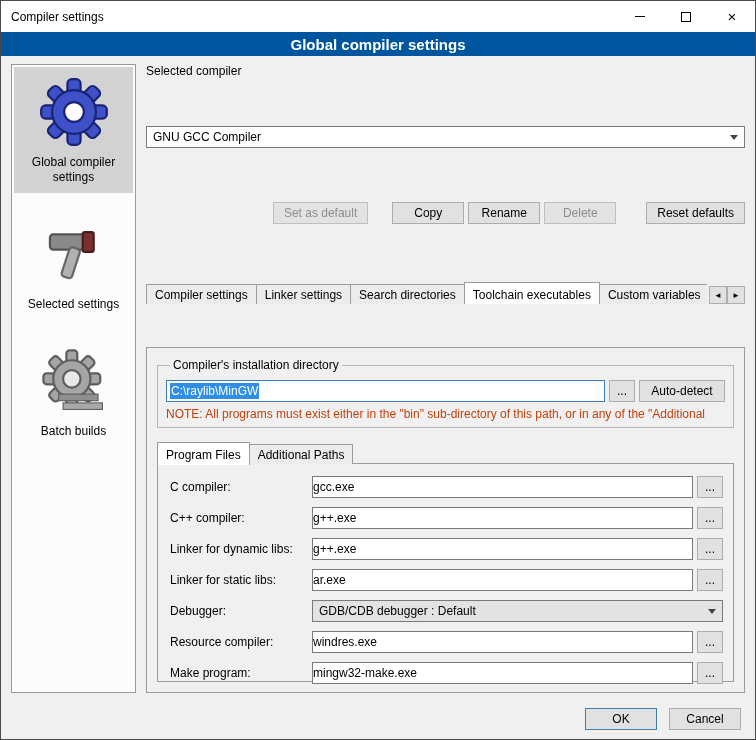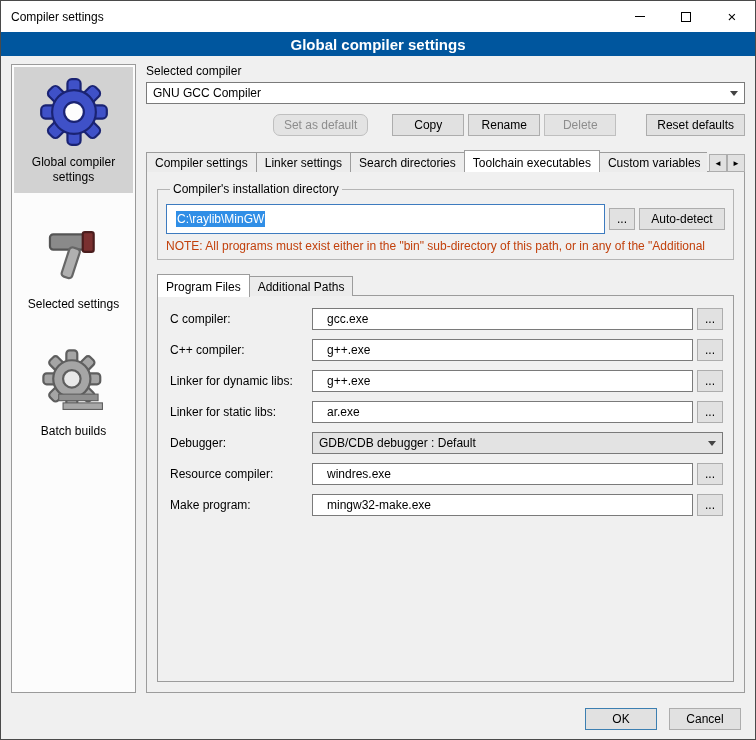--- a/index.html
+++ b/index.html
@@ -46,21 +46,21 @@
     padding: 2px; display: flex; flex-direction: column; flex-shrink: 0;
   }
   .side-item {
     display: flex; flex-direction: column; align-items: center;
     padding: 10px 4px 8px 4px; margin-bottom: 16px; cursor: default;
     text-align: center; line-height: 1.25;
   }
   .side-item.selected { background: #d2d2d2; }
   .side-icon { width: 70px; height: 70px; margin-bottom: 8px; }
   
-  .main { flex: 1; margin-left: 10px; display: flex; flex-direction: column; min-width: 0; }
+  .main { flex: 1; margin-left: 10px; display: flex; flex-direction: column; min-width: 0; gap: 44px; }
   .label { margin-bottom: 4px; }
   
   .combo {
     height: 22px; border: 1px solid #7a7a7a; background: #fff;
     display: flex; align-items: center; padding: 0 6px; cursor: default;
   }
   .combo .combo-value { flex: 1; white-space: nowrap; overflow: hidden; }
   .combo .arrow {
     width: 0; height: 0; border-left: 4px solid transparent;
     border-right: 4px solid transparent; border-top: 5px solid #444;
@@ -69,21 +69,21 @@
   .combo.gray { background: #e3e3e3; }
   .top-combo { margin-bottom: 10px; }
   
   .btn {
     height: 22px; background: #e1e1e1; border: 1px solid #adadad;
     font-family: inherit; font-size: 12px; padding: 0 10px; cursor: default;
   }
   .btn:disabled { color: #8d8d8d; background: #e3e3e3; border-color: #bfbfbf; }
   .btn-row { display: flex; justify-content: flex-end; margin-bottom: 14px; }
   .btn-row .btn { min-width: 72px; }
-  .btn-setdefault { min-width: 88px; margin-right: 24px; border-radius: 7px; }
+  .btn-setdefault { min-width: 88px; margin-right: 24px; }
   .btn-copy, .btn-rename { margin-right: 4px; }
   .btn-reset { margin-left: 30px; min-width: 92px; }
   
   .tabstrip { display: flex; align-items: flex-end; height: 22px; flex-shrink: 0; position: relative; z-index: 2; }
   .tabs-scroll { display: flex; align-items: flex-end; flex: 1; overflow: hidden; }
   .tab {
     border: 1px solid #9c9c9c; border-bottom: none; background: #ececec;
     padding: 3px 8px 3px 8px; margin-right: -1px; white-space: nowrap;
     cursor: default; height: 20px;
   }
@@ -99,41 +99,41 @@
     flex: 1; padding: 10px 10px 10px 10px; display: flex; flex-direction: column; min-height: 0;
     margin-top: -1px;
   }
   
   .groupbox {
     border: 1px solid #b5b5b5; padding: 8px 8px 6px 8px; margin-bottom: 14px;
   }
   .groupbox legend { padding: 0 3px; margin-left: 4px; font-size: 12px; }
   .dir-row { display: flex; gap: 4px; align-items: center; }
   .dir-input {
-    flex: 1; height: 30px; border: 1px solid #3d7bbf; background: #fff;
-    display: flex; align-items: center; padding: 0 9px; overflow: hidden; cursor: text;
+    flex: 1; height: 22px; border: 1px solid #3d7bbf; background: #fff;
+    display: flex; align-items: center; padding: 0 3px; overflow: hidden; cursor: text;
   }
   .dir-input .sel { background: #308ee6; color: #fff; padding: 1px 1px; white-space: nowrap; }
   .browse { width: 26px; min-width: 26px; padding: 0; height: 22px; }
   .btn-autodetect { min-width: 86px; }
   .note {
     color: #c2410c; margin-top: 5px; white-space: nowrap; overflow: hidden; font-size: 12px;
   }
   
   .inner-tabstrip { display: flex; align-items: flex-end; height: 22px; position: relative; z-index: 2; }
   .inner-panel {
     border: 1px solid #9c9c9c; background: #f0f0f0; flex: 1;
     padding: 12px 10px 10px 12px; margin-top: -1px; min-height: 0;
   }
   
   .field-row { display: flex; align-items: center; margin-bottom: 9px; gap: 4px; }
   .field-label { width: 138px; flex-shrink: 0; }
   .txt {
     flex: 1; height: 22px; border: 1px solid #7a7a7a; background: #fff;
-    font-family: inherit; font-size: 12px; padding: 0 14px;
+    font-family: inherit; font-size: 12px; padding: 0 0;
   }
   .field-row .combo { flex: 1; align-items: center; }
   
   .footer {
     height: 40px; flex-shrink: 0; display: flex; align-items: center;
     justify-content: flex-end; gap: 12px; padding-right: 14px;
   }
   .footer .btn { min-width: 72px; }
   .btn-ok { border-color: #3c7fb1; }
 </style>

